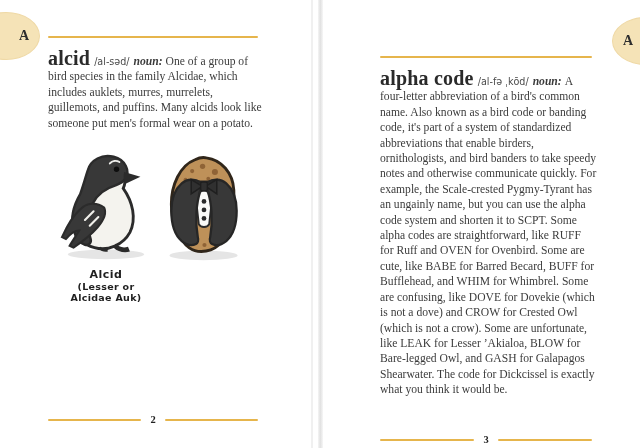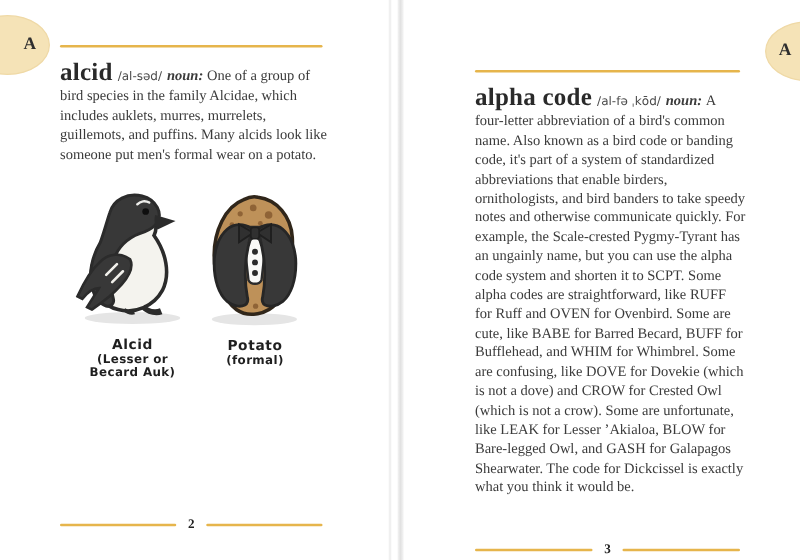--- a/index.html
+++ b/index.html
@@ -72,21 +72,21 @@
         <circle cx="61" cy="18" r="2.8" fill="#0E0E0E"></circle>
         <path d="M48,58 C40,52 30,53 23,60 C15,67 9,78 4,89 L8,91 C13,85 18,82 22,82
                  C19,87 15,93 12,98 L16,100 C25,94 34,87 41,79 C47,72 51,64 48,58 Z" fill="#383838" stroke="#2B2B2B" stroke-width="2.2"></path>
         <path d="M37,62 L28,71 M42,68 L33,77" stroke="#F1F0EB" stroke-width="2.2" fill="none" stroke-linecap="round"></path>
         <path d="M58,100 C62,104 69,106 75,104 L73,99 C68,101 63,99 60,96 Z" fill="#2B2B2B"></path>
         <path d="M42,101 C45,104 49,105 52,104 L51,100 C48,101 45,100 44,99 Z" fill="#2B2B2B"></path>
       </svg>
       <figcaption class="caption">
         <div class="caption-title">Alcid</div>
         <div class="caption-sub">(Lesser or</div>
-        <div class="caption-sub">Becard Auk)</div>
+        <div class="caption-sub">Alcidae Auk)</div>
       </figcaption>
     </figure>
 
     <figure class="figure fig-potato">
       <svg width="90" height="109" viewBox="0 0 95 115">
         <ellipse cx="47" cy="107" rx="36" ry="5" fill="#E5E5E5"></ellipse>
         <path d="M50,4 C66,6 78,20 79,38 C80,58 76,80 66,93 C58,103 42,106 32,99
                  C21,91 13,72 13,53 C13,33 22,12 38,6 C42,4 46,3 50,4 Z" fill="#BE9159" stroke="#30261A" stroke-width="3"></path>
         <g fill="#8F6336">
           <circle cx="46" cy="13" r="2.8"></circle>
@@ -107,24 +107,20 @@
         <path d="M44,30 L48,38 L41,43 Z M51,30 L47,38 L54,43 Z" fill="#2A2A2A"></path>
         <path d="M46,34 L34,27 L34,42 Z" fill="#303030" stroke="#1F1F1F" stroke-width="1.6"></path>
         <path d="M49,34 L61,27 L61,42 Z" fill="#303030" stroke="#1F1F1F" stroke-width="1.6"></path>
         <rect x="44" y="29.5" width="7" height="9.5" rx="2" fill="#303030" stroke="#1F1F1F" stroke-width="1.4"></rect>
         <g fill="#2B2B2B">
           <circle cx="47.5" cy="50" r="2.5"></circle>
             <circle cx="47.5" cy="59" r="2.5"></circle>
             <circle cx="47.5" cy="68" r="2.5"></circle>
         </g>
       </svg>
-      <figcaption class="caption">
-        <div class="caption-title">Potato</div>
-        <div class="caption-sub">(formal)</div>
-      </figcaption>
     </figure>
 
     <div class="footer">
       <div class="fline"></div>
       <span class="pagenum">2</span>
       <div class="fline"></div>
     </div>
   </div>
 
   <div class="page page-right">

